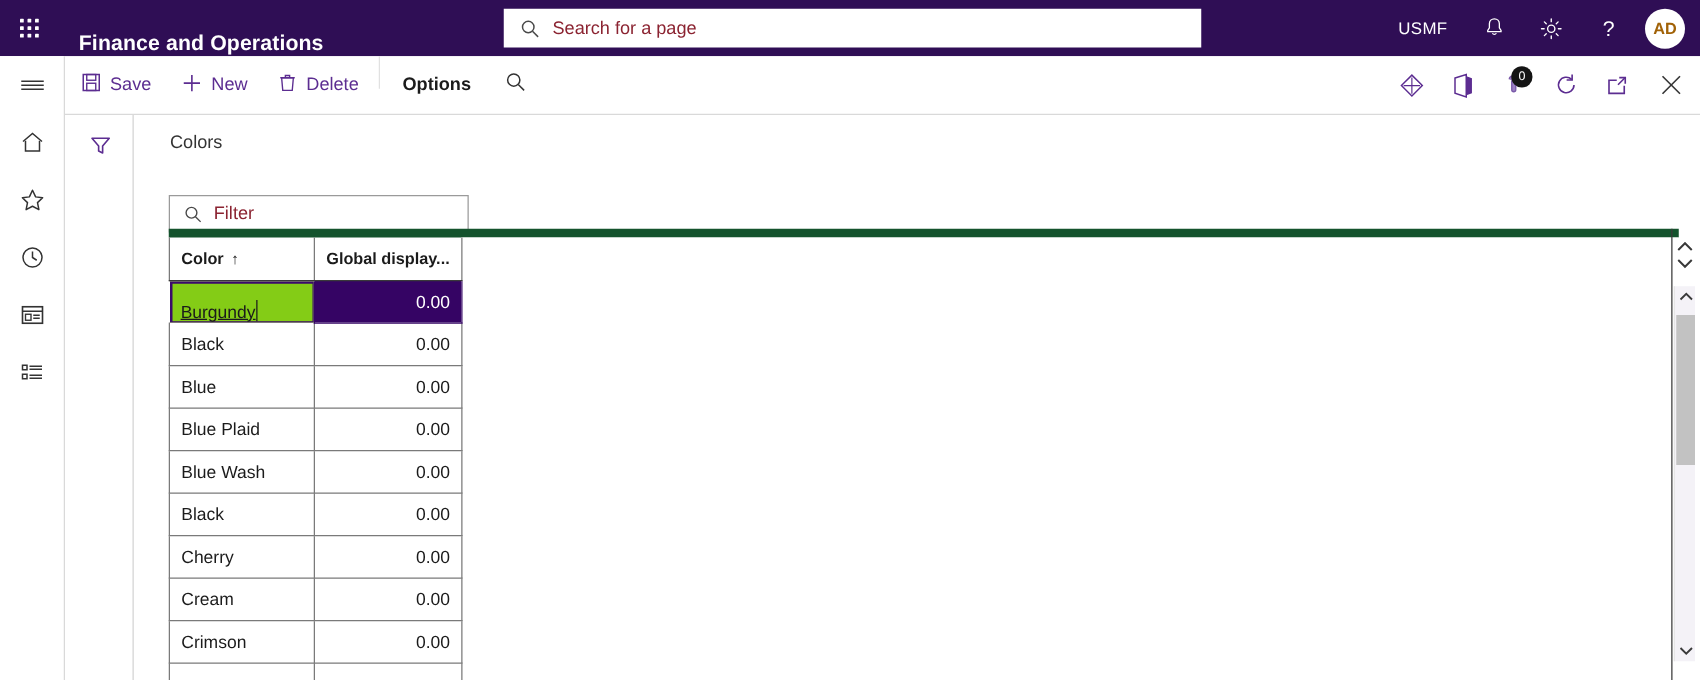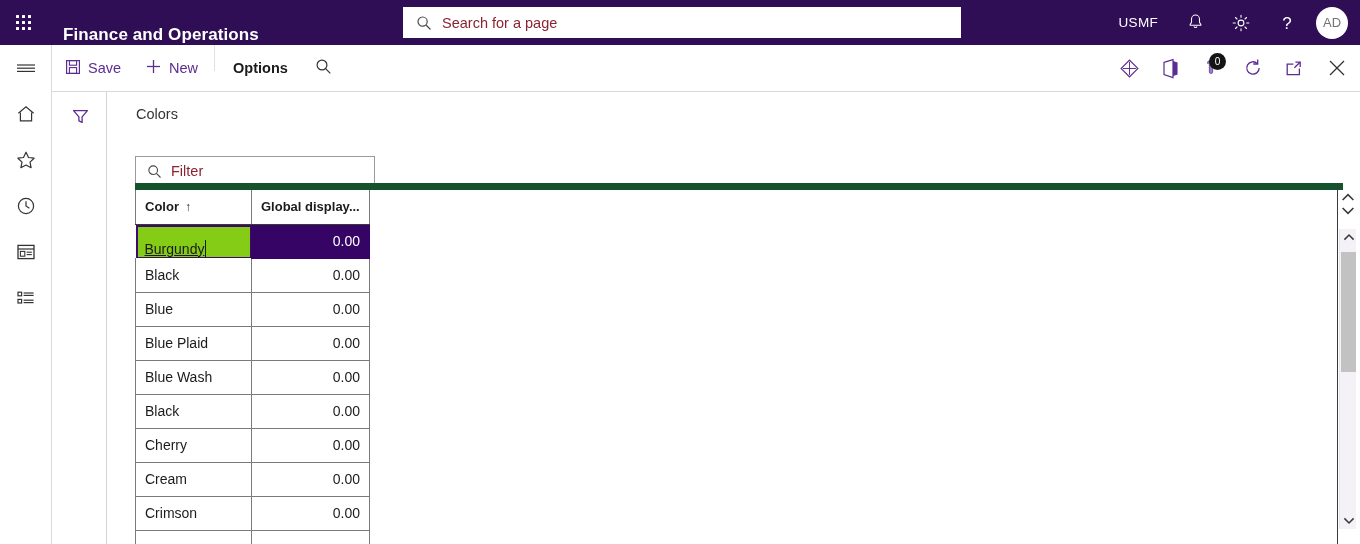--- a/index.html
+++ b/index.html
@@ -62,22 +62,22 @@
     padding: 0 14px; letter-spacing: 0.3px;
     cursor: pointer;
   }
   .hdr-ico {
     width: 46px; height: 45px;
     display: flex; align-items: center; justify-content: center;
     cursor: pointer;
   }
   .avatar {
     width: 32px; height: 32px; border-radius: 50%;
-    background: #ffffff; color: #737373;
-    font-size: 13px; font-weight: normal;
+    background: #ffffff; color: #a16207;
+    font-size: 13px; font-weight: bold;
     display: flex; align-items: center; justify-content: center;
     margin: 0 12px 0 6px;
     cursor: pointer;
   }
 
   
   .command-bar {
     position: absolute; top: 45px; left: 0;
     width: 1360px; height: 47px;
     background: #ffffff;
@@ -342,20 +342,30 @@
     <div class="cmd-btn">
       <span>
         <svg width="17" height="17" viewBox="0 0 17 17">
             <line x1="8.5" y1="2" x2="8.5" y2="15" stroke="#5c2d91" stroke-width="1.3"></line>
             <line x1="2" y1="8.5" x2="15" y2="8.5" stroke="#5c2d91" stroke-width="1.3"></line>
           </svg>
       </span>
       <span class="lbl">New</span>
     </div>
 
+    <div class="cmd-btn">
+      <span>
+        <svg width="16" height="16" viewBox="0 0 16 16">
+            <path d="M3.3 4.2h9.4l-.9 10.1H4.2L3.3 4.2z" fill="none" stroke="#5c2d91" stroke-width="1.1"></path>
+            <line x1="2.2" y1="4.2" x2="13.8" y2="4.2" stroke="#5c2d91" stroke-width="1.2"></line>
+            <path d="M6.3 4.2V2.4h3.4v1.8" fill="none" stroke="#5c2d91" stroke-width="1.1"></path>
+          </svg>
+      </span>
+      <span class="lbl">Delete</span>
+    </div>
 
     <div class="cmd-divider"></div>
 
     <div class="cmd-btn bold-dark">
       <span>Options</span>
     </div>
 
     <div class="cmd-search">
       <span>
         <svg width="17" height="17" viewBox="0 0 17 17">

